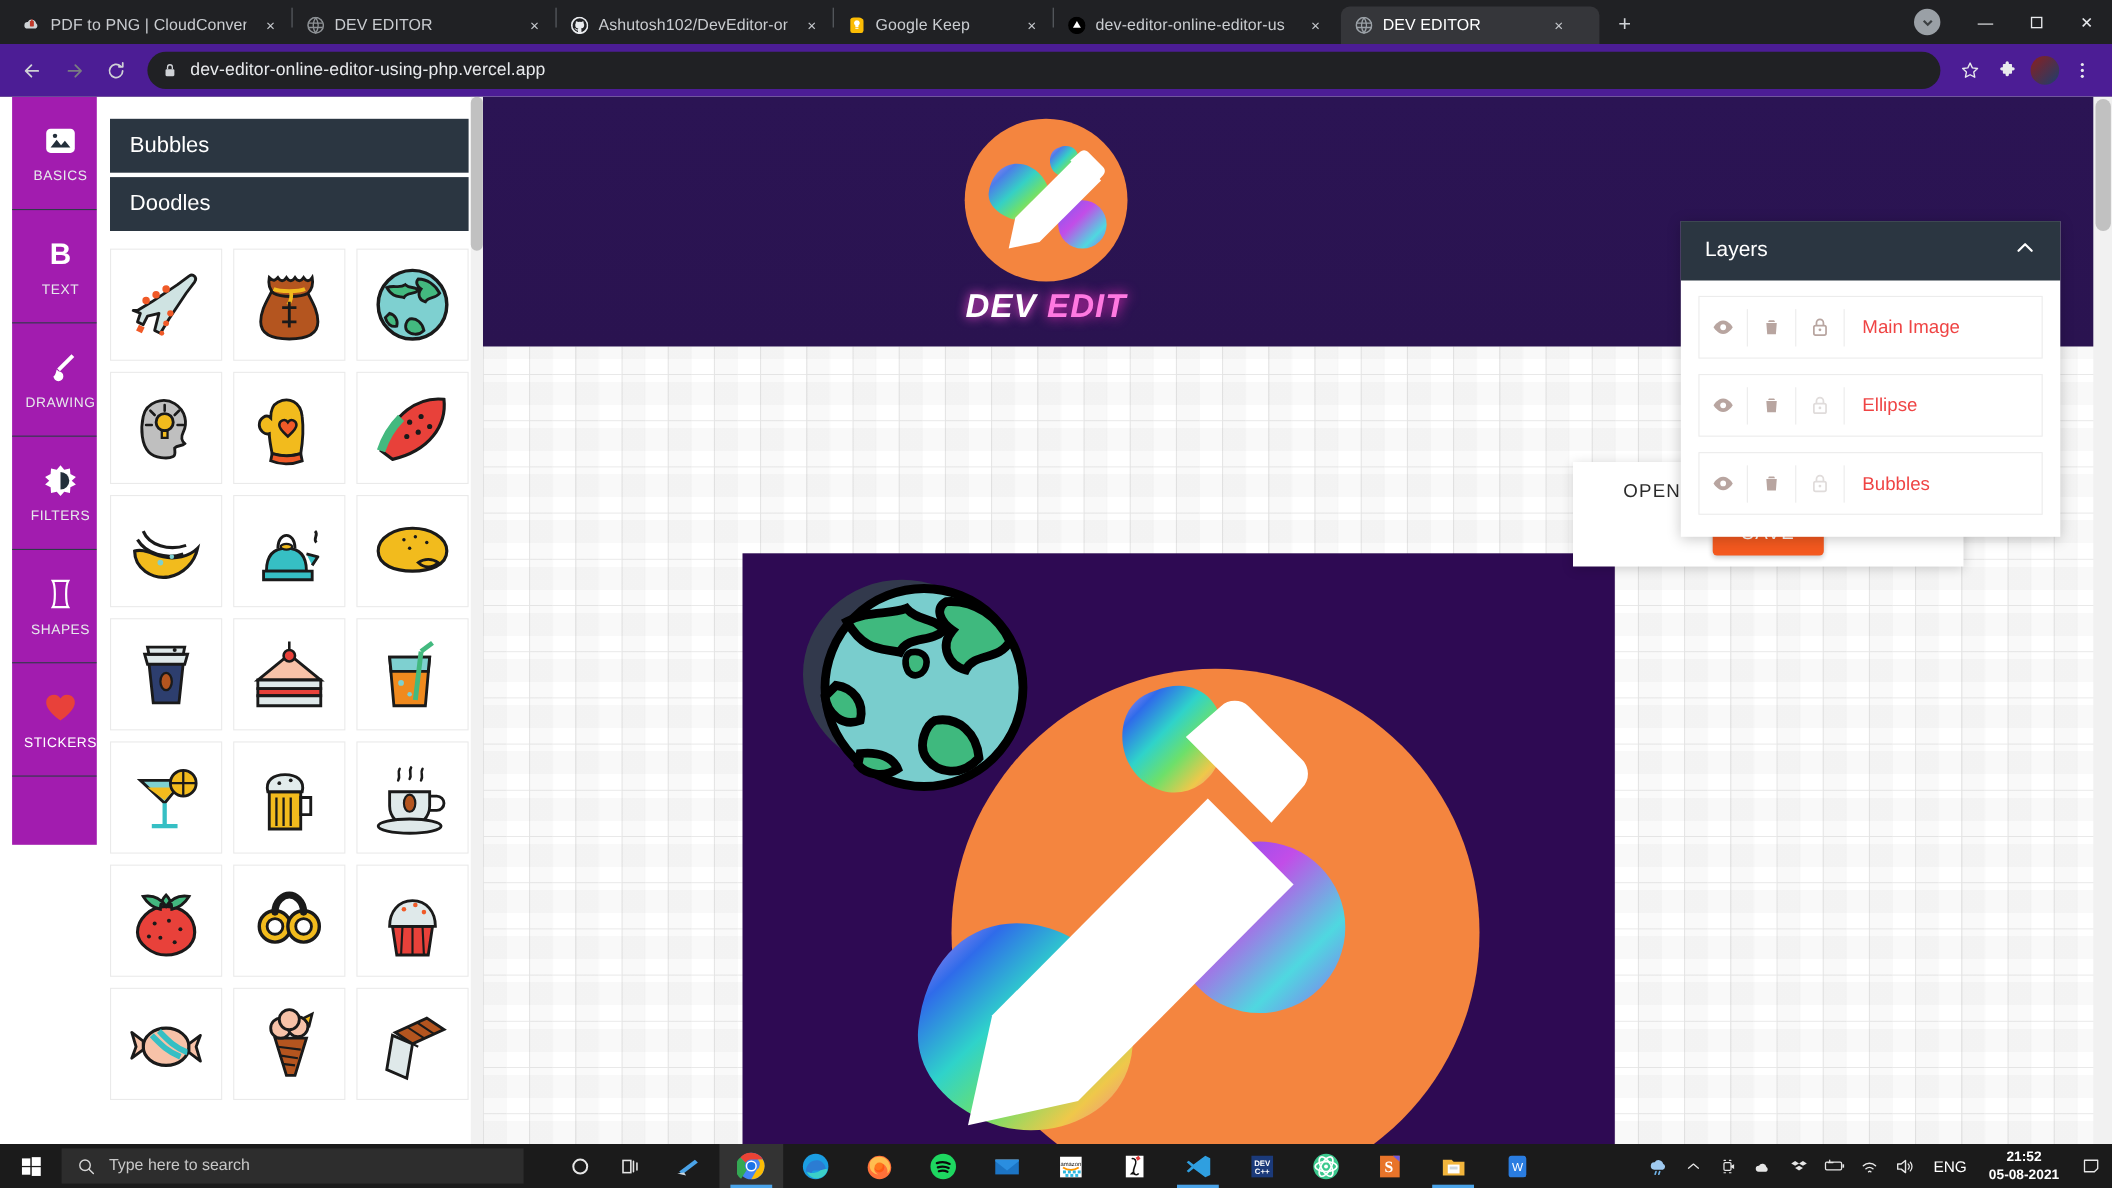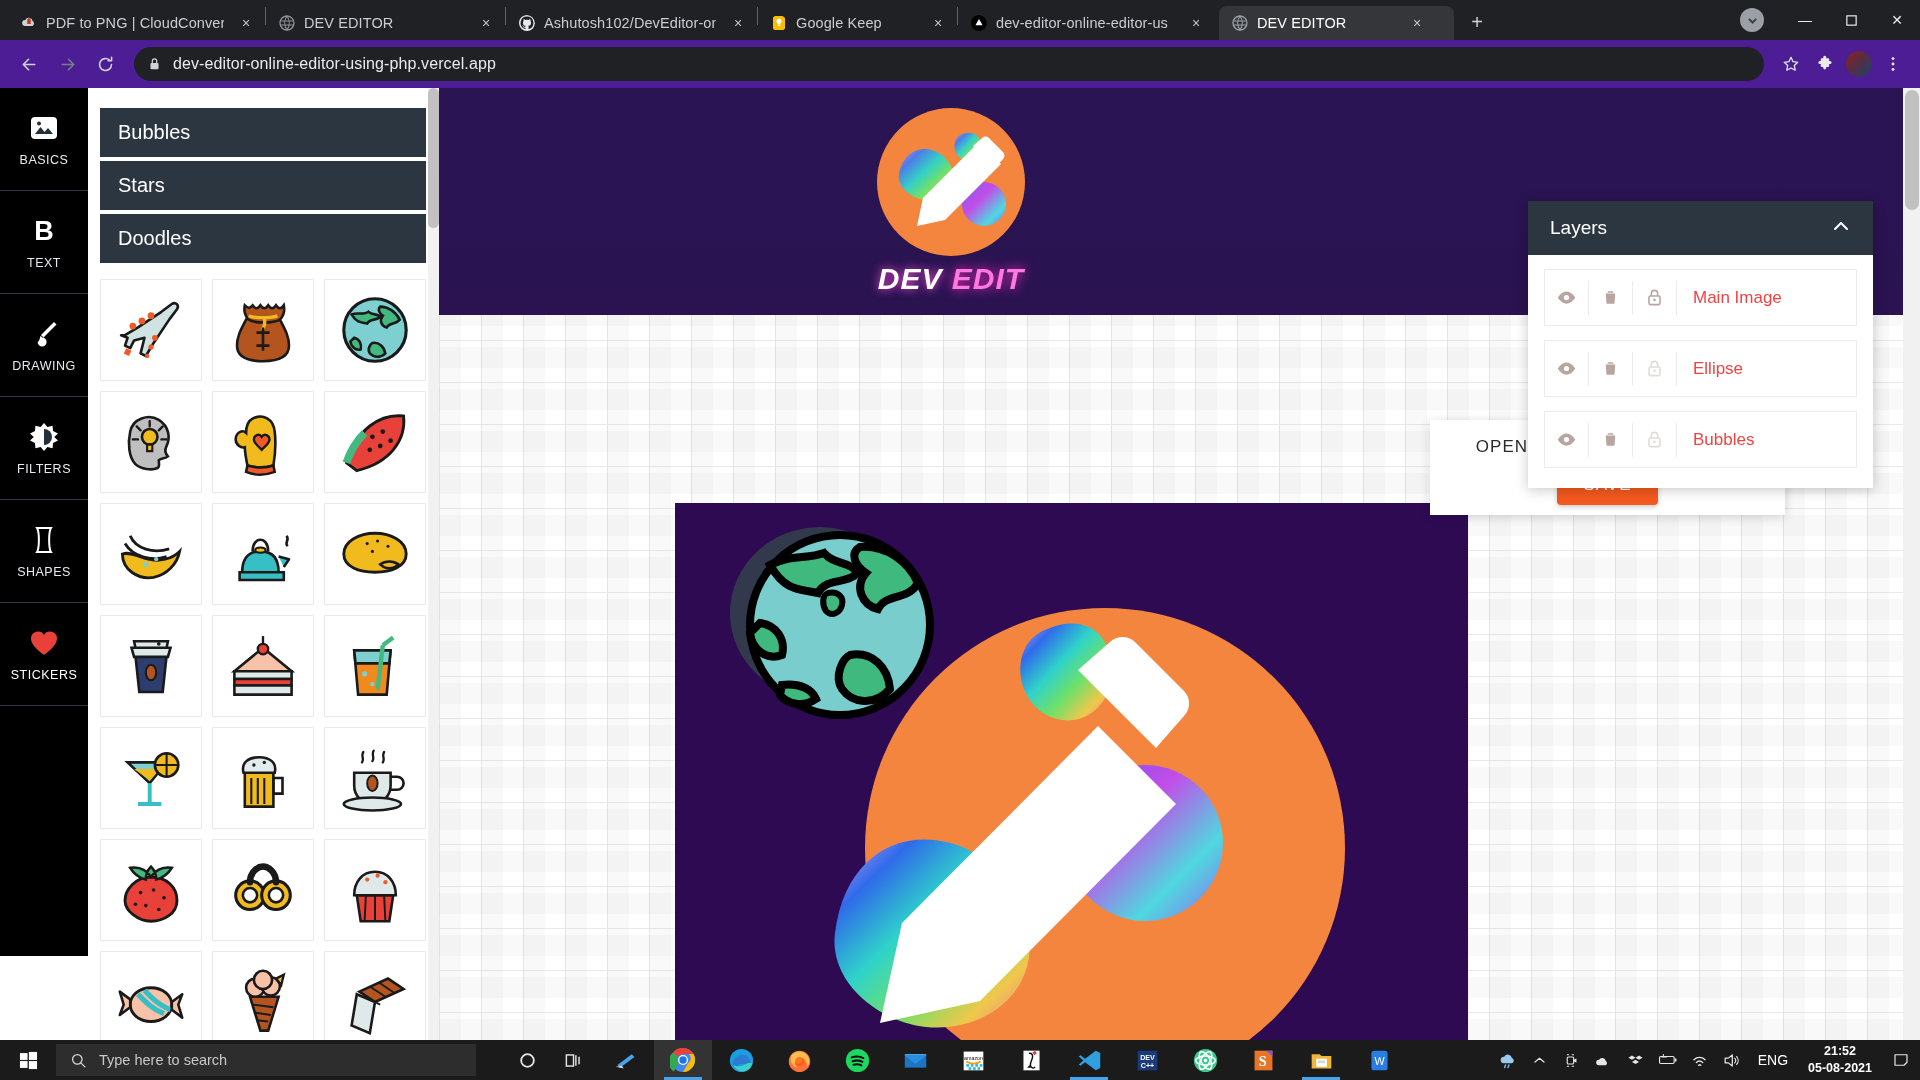--- a/index.html
+++ b/index.html
@@ -40,21 +40,21 @@
     padding:0 14px; gap:12px; margin-left:8px; margin-right:8px;
   }
   #omnibox .url { color:#e8eaed; font-size:16px; letter-spacing:.1px; }
   .tb-icon { width:30px;height:30px;display:flex;align-items:center;justify-content:center;color:#e8eaed;font-size:16px;}
   .tb-avatar{width:26px;height:26px;border-radius:50%;background:linear-gradient(135deg,#8b1f1f,#1b3f6e);}
 
   
   #viewport { position:absolute; left:0; top:88px; width:1920px; height:952px; background:#fff; overflow:hidden; }
 
   
-  #tool-rail { position:absolute; left:0; top:0; width:88px; height:868px; background:#000000; }
+  #tool-rail { position:absolute; left:11px; top:0; width:88px; height:680px; background:#a21caf; }
   .rail-item { height:103px; display:flex; flex-direction:column; align-items:center; justify-content:center;
                gap:8px; border-bottom:1px solid #2e3b47; color:#fff; }
   .rail-item.active .rail-label { color:#fff; }
   .rail-ico { width:34px; height:34px; display:flex; align-items:center; justify-content:center; }
   .rail-label { font-size:12.5px; letter-spacing:.5px; color:#e7eaec; }
 
   
   #sticker-panel { position:absolute; left:88px; top:0; width:351px; height:952px; background:#fff;
                    overflow:hidden; border-right:1px solid #e4e4e4; }
   #sticker-panel-inner { padding:20px 12px 0 12px; }
@@ -340,21 +340,20 @@
               <path d="M16 28S3 19.5 3 11.6A7 7 0 0 1 16 8a7 7 0 0 1 13 3.6C29 19.5 16 28 16 28z" fill="#e8413a"></path>
             </svg>
         </span>
         <span class="rail-label">STICKERS</span>
       </div>
     </div>
 
     <div id="sticker-panel">
       <div id="sticker-panel-inner">
         <div class="cat-btn">Bubbles</div>
-        <div class="cat-btn">Stars</div>
         <div class="cat-btn">Doodles</div>
 
         <div class="sticker-grid">
 
           <div class="sticker-cell">
             <svg viewBox="0 0 60 60">
                 <g stroke="#1a1a1a" stroke-width="2" stroke-linejoin="round">
                   <path d="M10 34l10-6 18-12 8-6c3-2 6 1 4 4l-6 8-12 18-6 10-4-2 3-12-8 2-3 6-4-2 2-6-5-2z" fill="#cfe3e2"></path>
                 </g>
                 <g fill="#f05a28">

